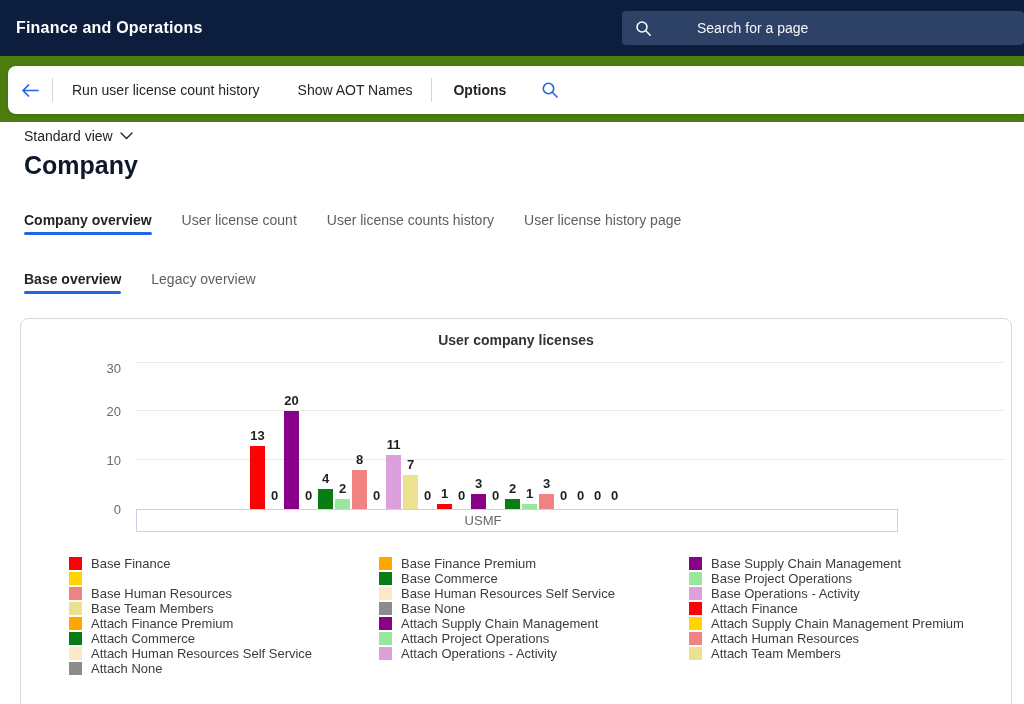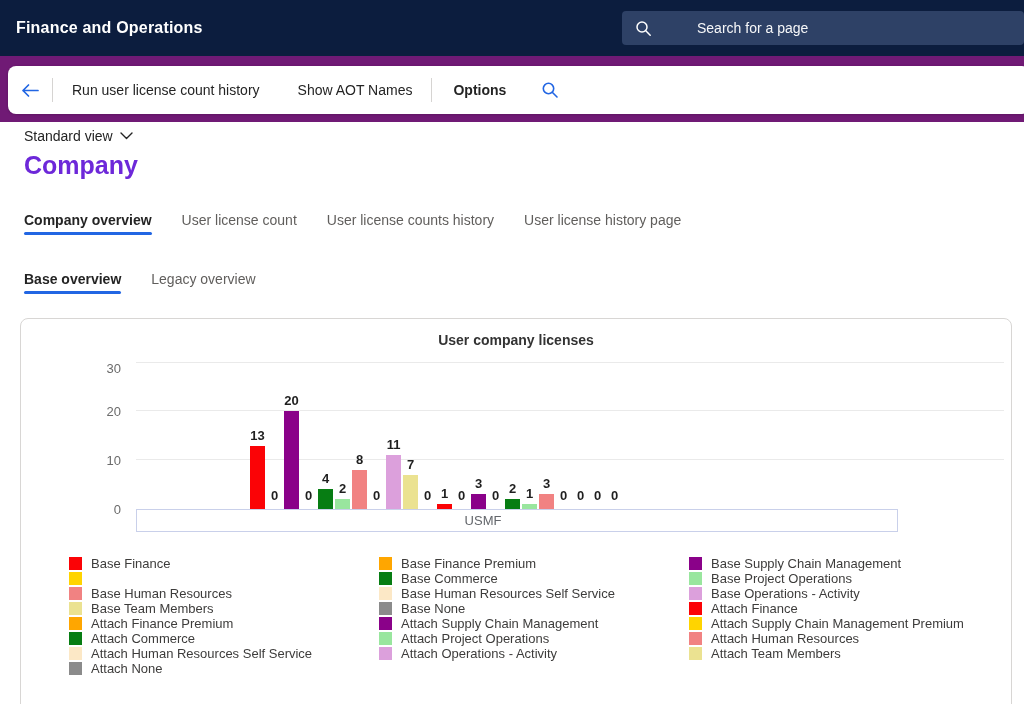--- a/index.html
+++ b/index.html
@@ -8,35 +8,35 @@
 
   
   .header { position:absolute; top:0; left:0; right:0; height:56px; background:#0c1d3e;
             display:flex; align-items:center; }
   .app-title { color:#fff; font-size:16px; font-weight:700; padding-left:16px; letter-spacing:.2px; }
   .hdr-search { position:absolute; right:0; top:11px; width:402px; height:34px; background:#2e4166;
                 border-radius:4px; display:flex; align-items:center; padding-left:13px; gap:9px; }
   .hdr-search span { color:rgba(255,255,255,.96); font-size:14px;margin-left:36px; }
 
   
-  .action-band { position:absolute; top:56px; left:0; right:0; height:66px; background:#701a75; }
+  .action-band { position:absolute; top:56px; left:0; right:0; height:66px; background:#4d7c0f; }
   .action-card { position:absolute; top:10px; left:8px; right:-6px; height:48px; background:#fff;
                  border-radius:8px; box-shadow:0 1px 3px rgba(0,0,0,.13), 0 0 2px rgba(0,0,0,.08);
                  display:flex; align-items:center; }
   .back-btn { width:44px; display:flex; justify-content:center; cursor:pointer; }
   .vdiv { width:1px; height:24px; background:#d6d4d2; }
   .act-item { font-size:14px; color:#242424; padding:0 19px; cursor:pointer; white-space:nowrap; }
   .act-item.strong { font-weight:700; padding:0 21px; }
   .act-search { padding:0 14px; display:flex; align-items:center; cursor:pointer; }
 
   
   .content { position:absolute; top:122px; left:0; right:0; bottom:0; background:#fff; }
   .view-selector { position:absolute; top:6px; left:24px; display:flex; align-items:center; gap:7px;
                    font-size:14px; color:#242424; cursor:pointer; }
-  .page-title { position:absolute; top:29px; left:24px; font-size:25px; font-weight:700; color:#6d28d9; }
+  .page-title { position:absolute; top:29px; left:24px; font-size:25px; font-weight:700; color:#0f172a; }
 
   .tab-row { position:absolute; left:24px; display:flex; }
   .tab-row.main { top:84px; }
   .tab-row.sub { top:143px; }
   .tab { font-size:14px; color:#605e5c; padding:6px 0 7px 0; margin-right:30px; cursor:pointer; position:relative; white-space:nowrap; }
   .tab.active { color:#242424; font-weight:700; }
   .tab.active::after { content:""; position:absolute; left:0; right:0; bottom:0; height:3px;
                        background:#2266e3; border-radius:2px; }
 
   

